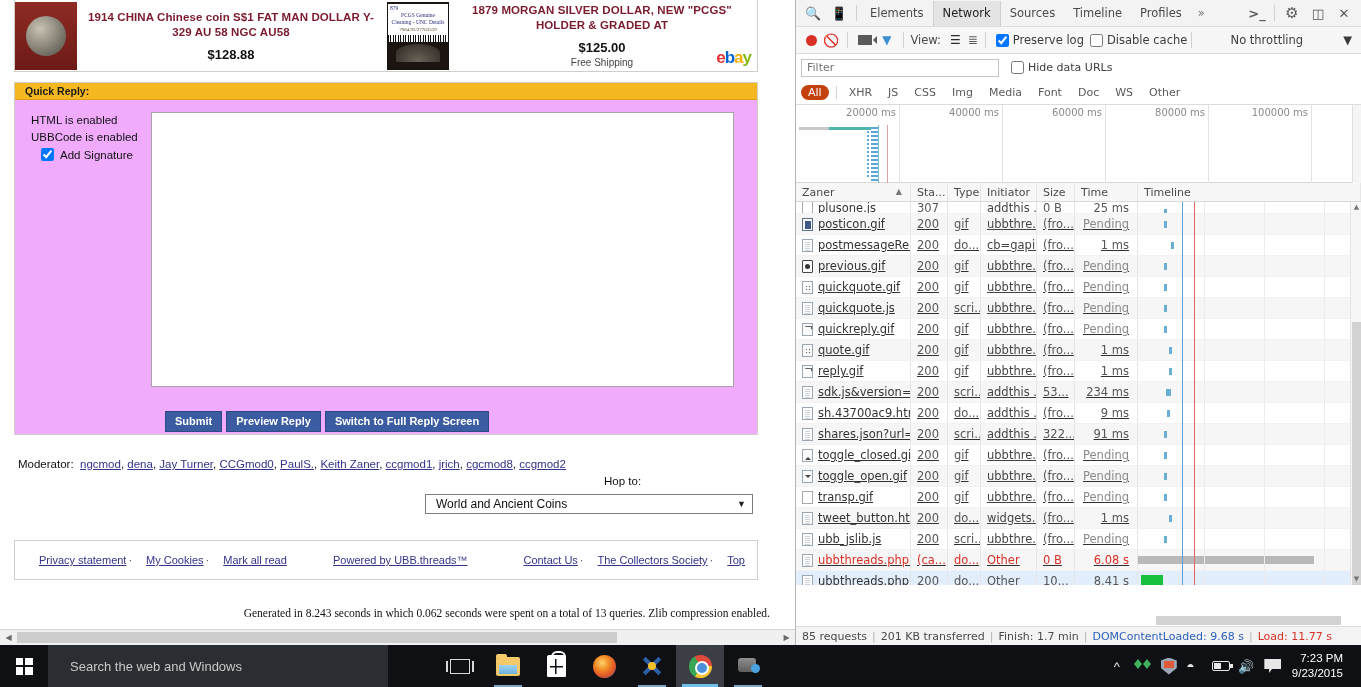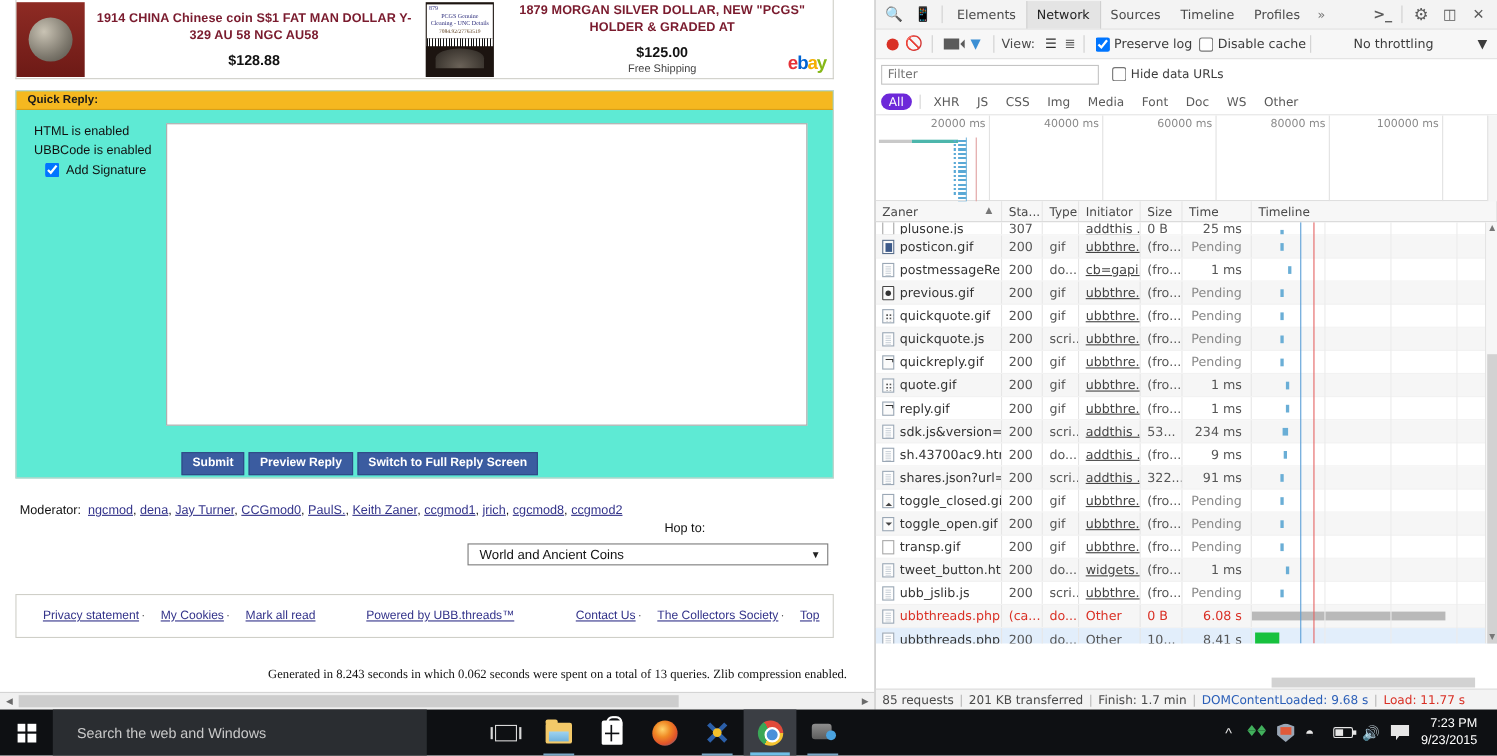--- a/index.html
+++ b/index.html
@@ -87,21 +87,21 @@
     display: flex; align-items: center; justify-content: center;
     color: #fff; font-size: 13px;
     clip-path: polygon(0 0, 100% 0, 100% 70%, 70% 100%, 0 100%);
   }
 
   
   .qr-wrap {
     position: absolute; left: 14px; top: 82px;
     width: 744px; height: 353px;
     border: 1px solid #cfcfc8;
-    background: #5eead4;
+    background: #f0abfc;
   }
   .qr-header {
     background: #f5b820; height: 17px;
     border-bottom: 1px solid #d9a017;
     display: flex; align-items: center; padding-left: 10px;
   }
   .qr-header span { font-size: 10.5px; font-weight: bold; color: #1a1a1a; }
   .qr-body { display: flex; padding: 12px 10px 0 10px; }
   .qr-left { width: 126px; padding-left: 6px; }
   .qr-left .opt { font-size: 11.5px; color: #111; line-height: 17px; }
@@ -290,21 +290,21 @@
   }
   .dt-typebar {
     height: 24px; display: flex; align-items: center;
     padding: 0 5px; border-bottom: 1px solid #dcdcdc;
     background: #ffffff;
   }
   .type-pill {
     padding: 1px 7px; border-radius: 9px;
     font-size: 11px; color: #5a5a5a; cursor: pointer; margin-right: 2px;
   }
-  .type-pill.active { background: #6d28d9; color: #ffffff; }
+  .type-pill.active { background: #c2410c; color: #ffffff; }
   .type-sep { width: 1px; height: 13px; background: #d5d5d5; margin: 0 5px; }
 
   .dt-overview {
     height: 78px; position: relative;
     border-bottom: 1px solid #d8d8d8;
     background: #ffffff;
   }
   .ov-ruler { position: absolute; left: 4px; right: 0; top: 0; height: 78px; }
   .ov-tick {
     position: absolute; top: 0; bottom: 0;
@@ -355,21 +355,21 @@
   .c-name { width: 115px; }
   .c-status { width: 37px; }
   .c-type { width: 33px; }
   .c-init { width: 56px; }
   .c-size { width: 38px; }
   .c-time { width: 63px; justify-content: flex-end; padding-right: 8px !important; }
   .c-timeline { flex: 1; position: relative; }
   .nt-head .c-name { position: relative; }
   .sort-caret { position: absolute; right: 8px; top: 4px; font-size: 8px; color: #777; }
 
-  .nt-body { position: relative; overflow: hidden; }
+  .nt-body { position: relative; overflow: hidden; text-decoration: underline; }
   .nt-row {
     display: flex; height: 21px; align-items: center;
     font-size: 11.5px; color: #333; border-bottom: 1px solid #f2f2f2;
   }
   .nt-row.alt { background: #f6f6f6; }
   .nt-row.sel { background: #e2eefb; }
   .nt-row.err .c { color: #d93025; }
   .nt-row .c-status, .nt-row .c-type, .nt-row .c-init, .nt-row .c-size {
     color: #555;
   }

